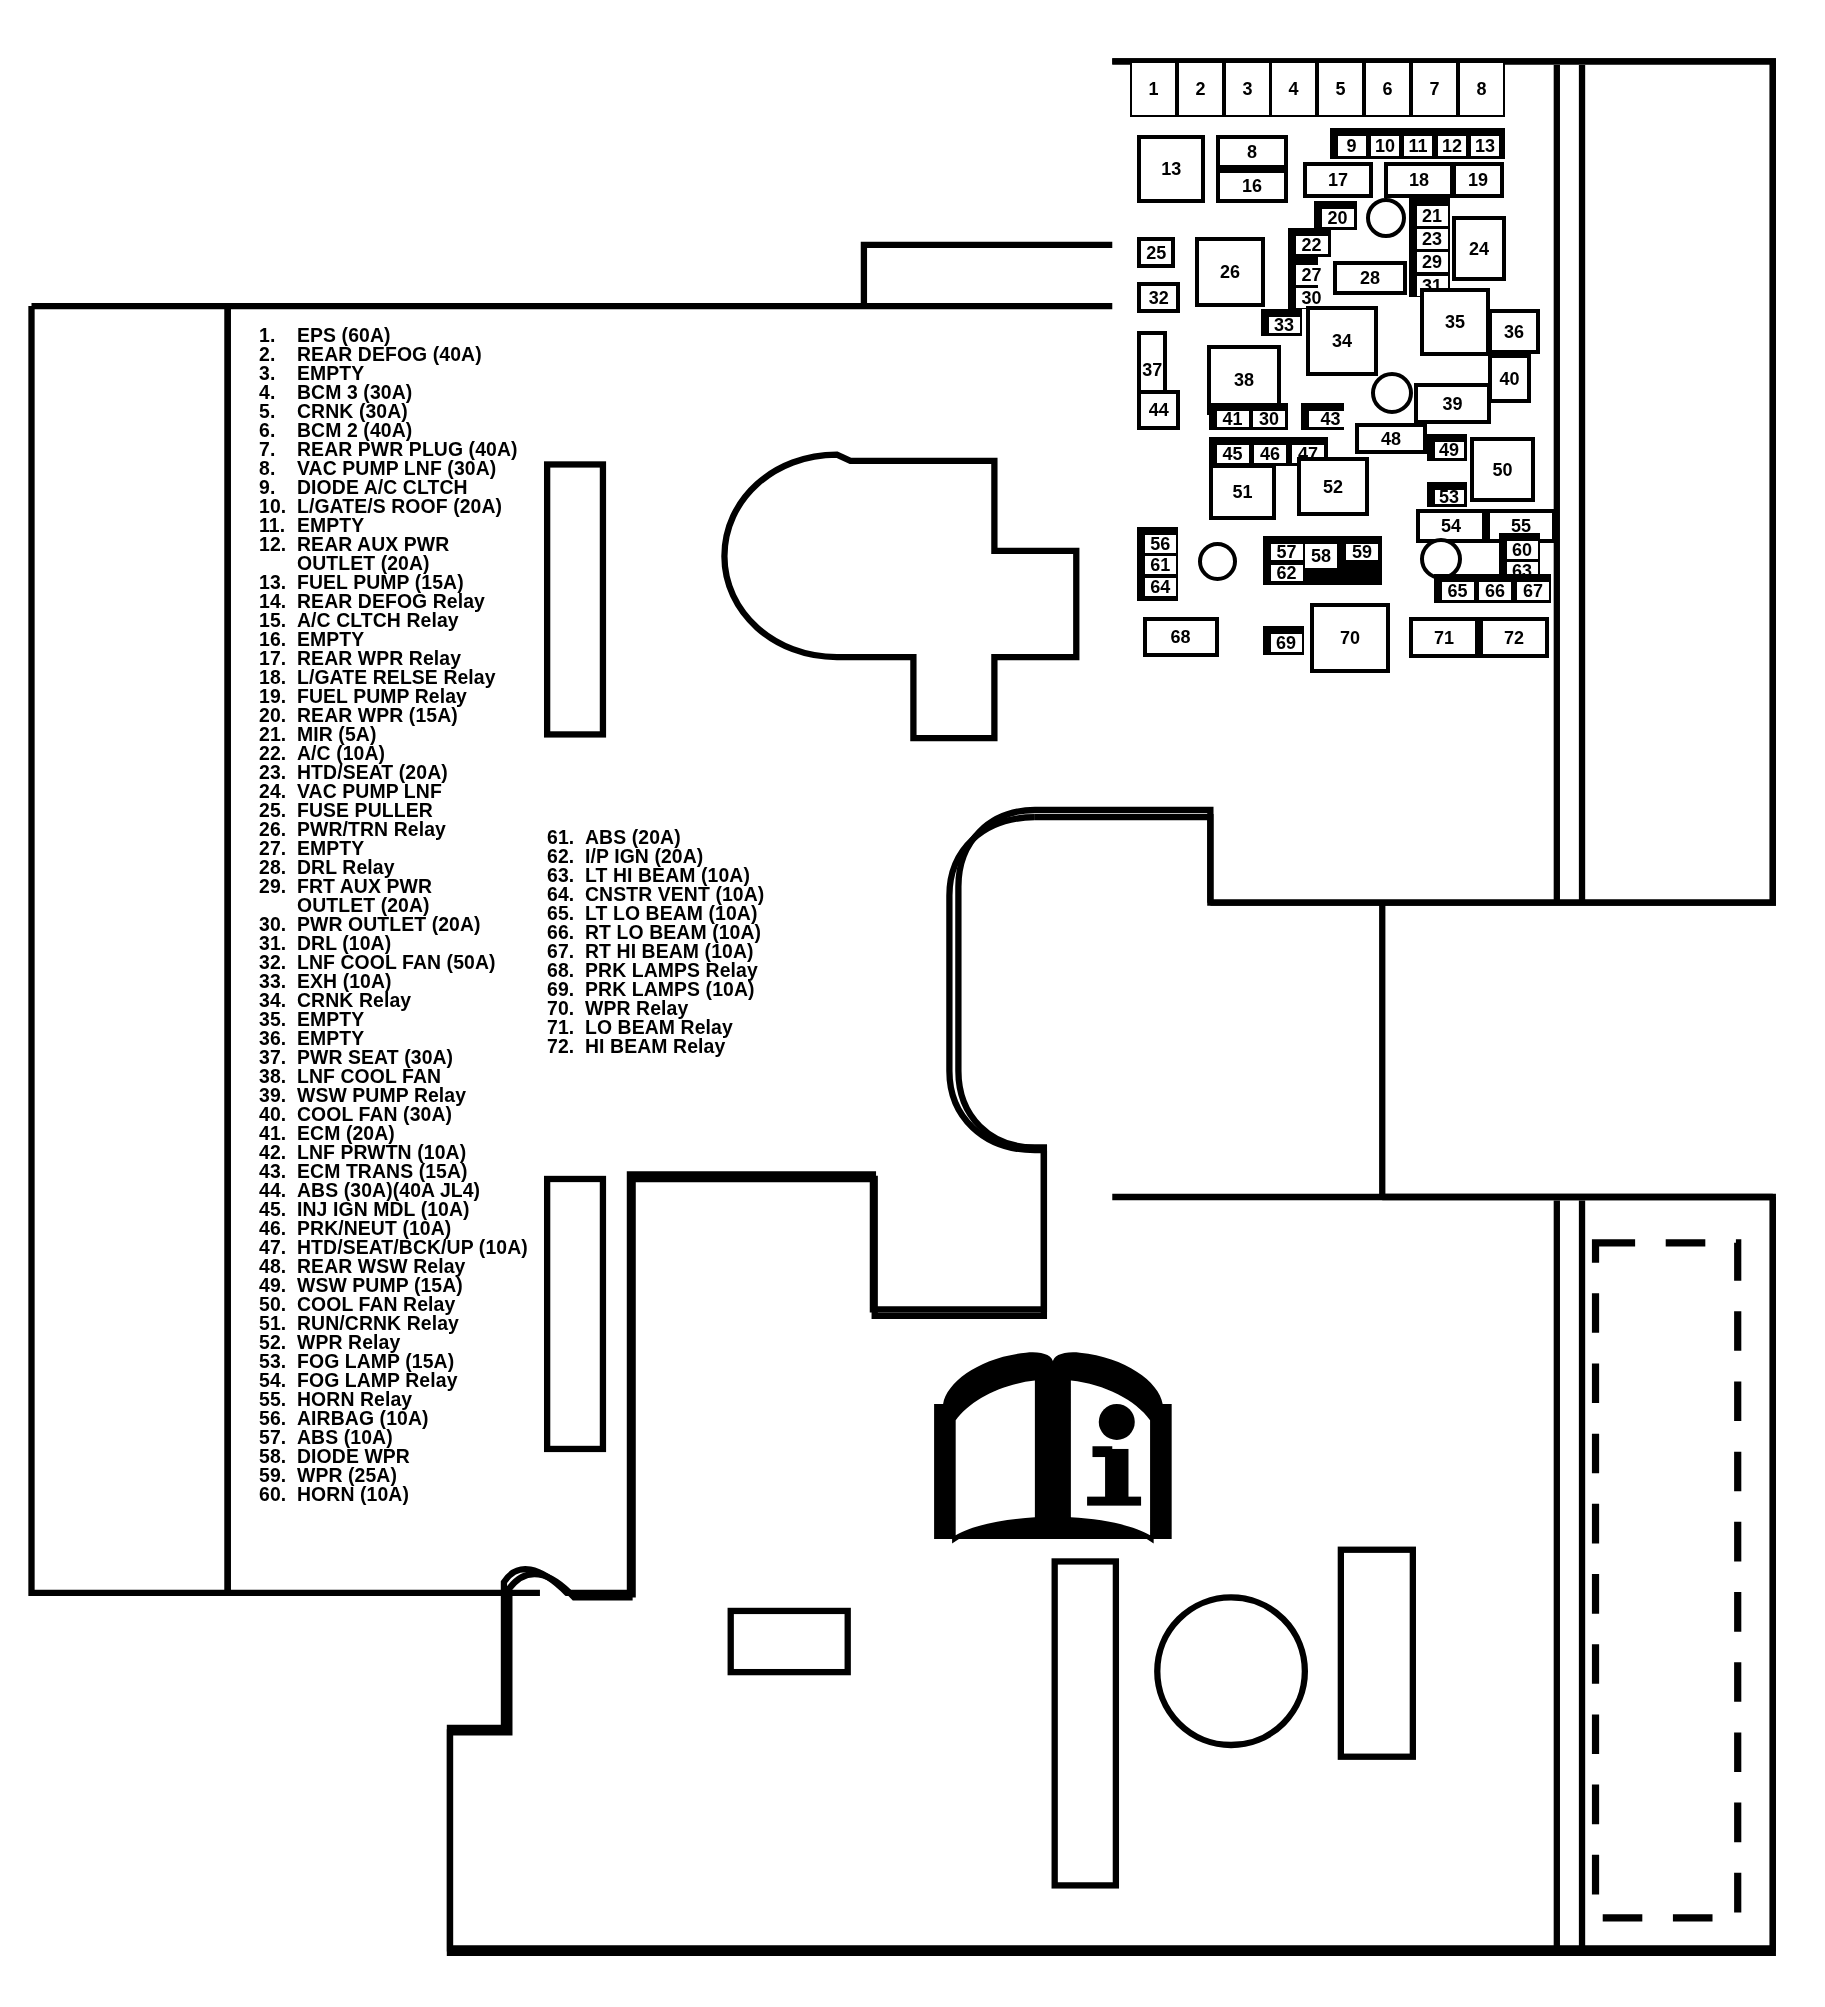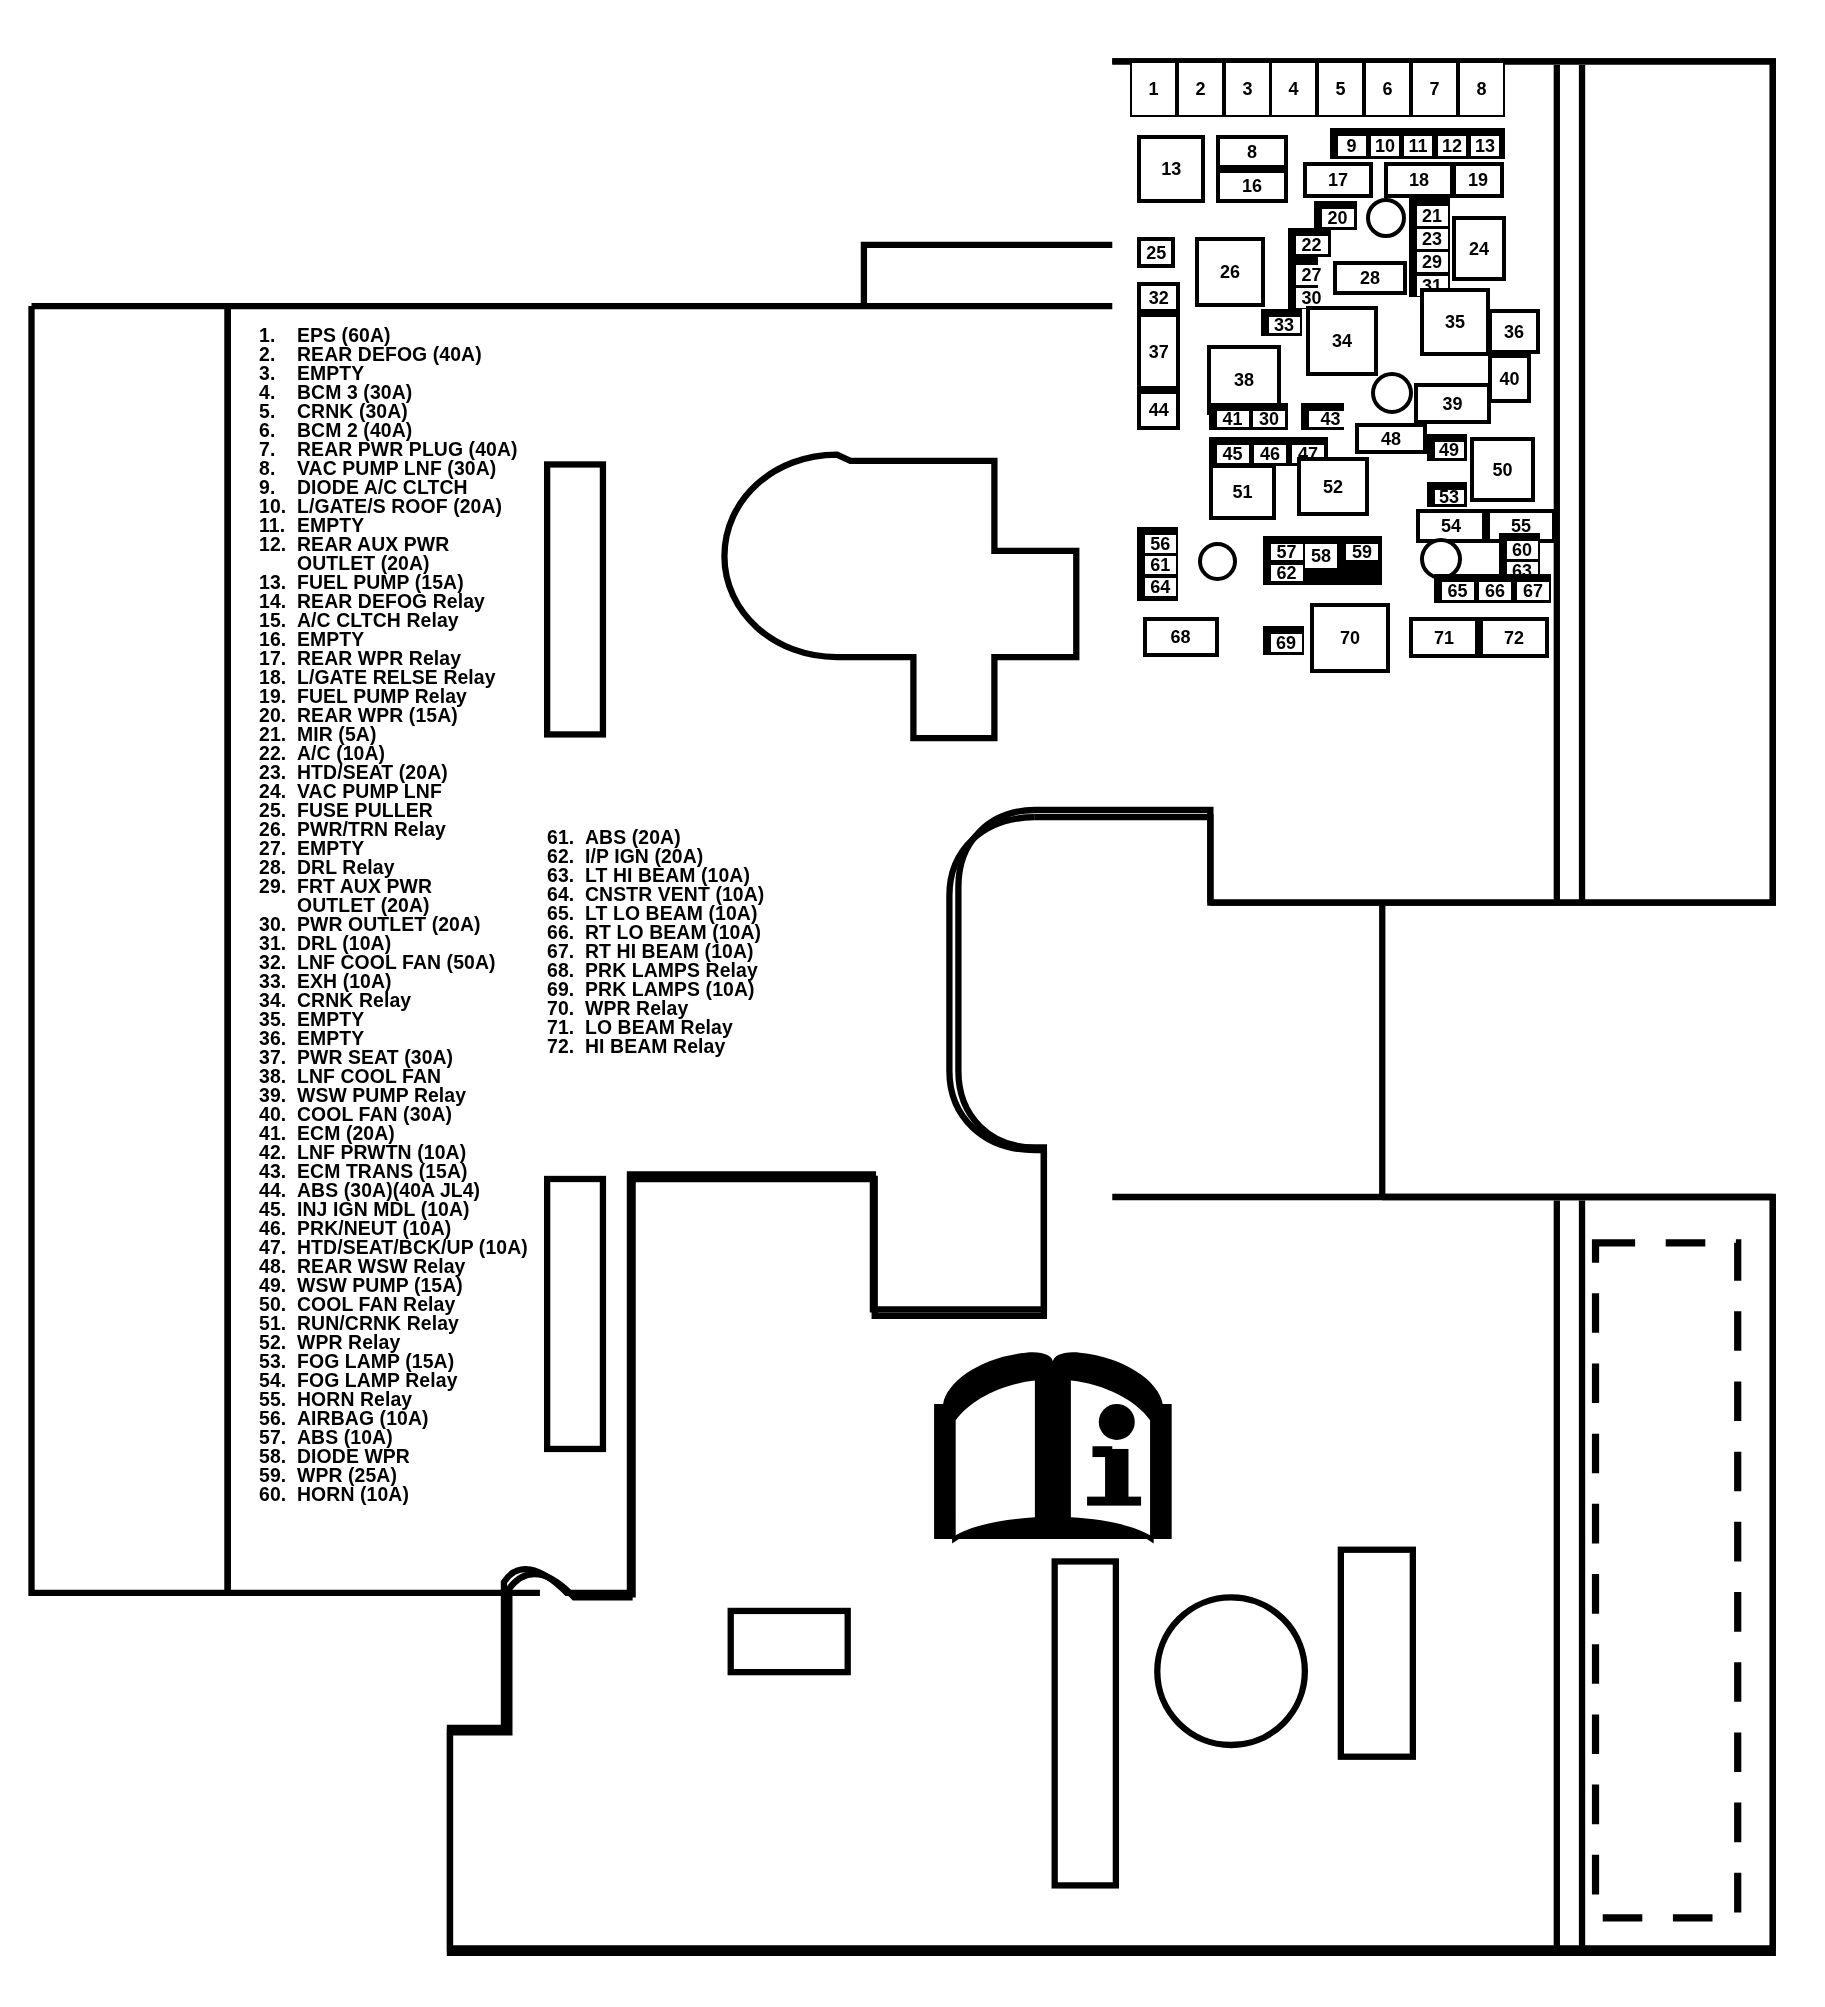--- a/index.html
+++ b/index.html
@@ -168,21 +168,21 @@
     <div class="cell d" style="left:7.2px;top:176px;width:38px;height:31px">25</div>
     <div class="cell d" style="left:65px;top:176px;width:70px;height:70px">26</div>
 
     <div class="grp" style="left:158px;top:196px;width:30px;height:52px">
       <div class="cell" style="left:3.6px;top:3.6px;width:32px;height:20px">27</div>
       <div class="cell" style="left:3.6px;top:27px;width:32px;height:20px">30</div>
     </div>
     <div class="cell d" style="left:203px;top:200px;width:74px;height:34px">28</div>
 
     <div class="cell d" style="left:7.2px;top:221px;width:43px;height:31px">32</div>
-    <div class="cell d" style="left:7.2px;top:252px;width:43px;height:77px">37</div>
+    <div class="cell d" style="left:7.2px;top:270px;width:30px;height:77px">37</div>
     <div class="cell d" style="left:7.2px;top:329px;width:43px;height:40px">44</div>
 
     <div class="grp" style="left:131px;top:248px;width:41px;height:27px">
       <div class="cell" style="left:3.6px;top:3.6px;width:31px;height:16px">33</div>
     </div>
     <div class="cell d" style="left:176px;top:245px;width:72px;height:70px">34</div>
     <div class="cell d" style="left:290px;top:227px;width:70px;height:68px">35</div>
     <div class="cell d" style="left:358px;top:248px;width:52px;height:45px">36</div>
     <div class="cell d" style="left:77px;top:284px;width:74px;height:70px">38</div>
     <div class="cell d" style="left:284px;top:322px;width:77px;height:41px">39</div>

